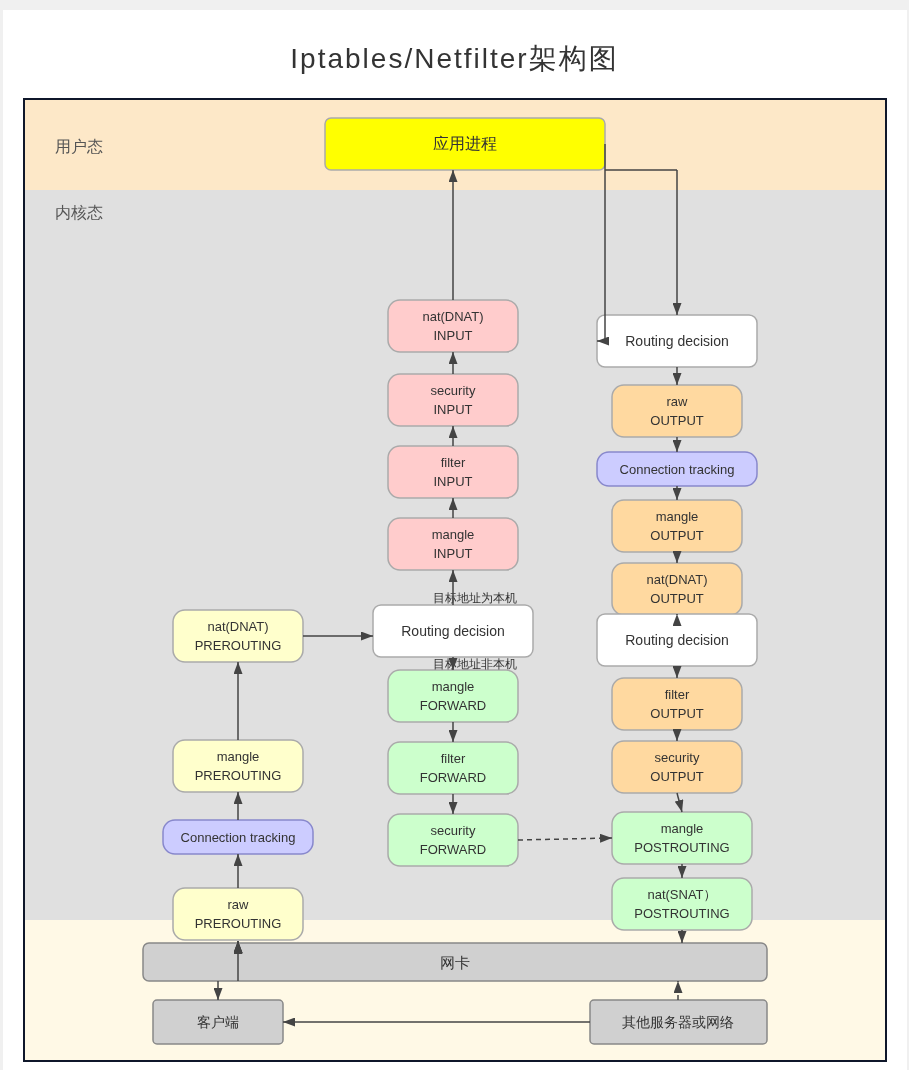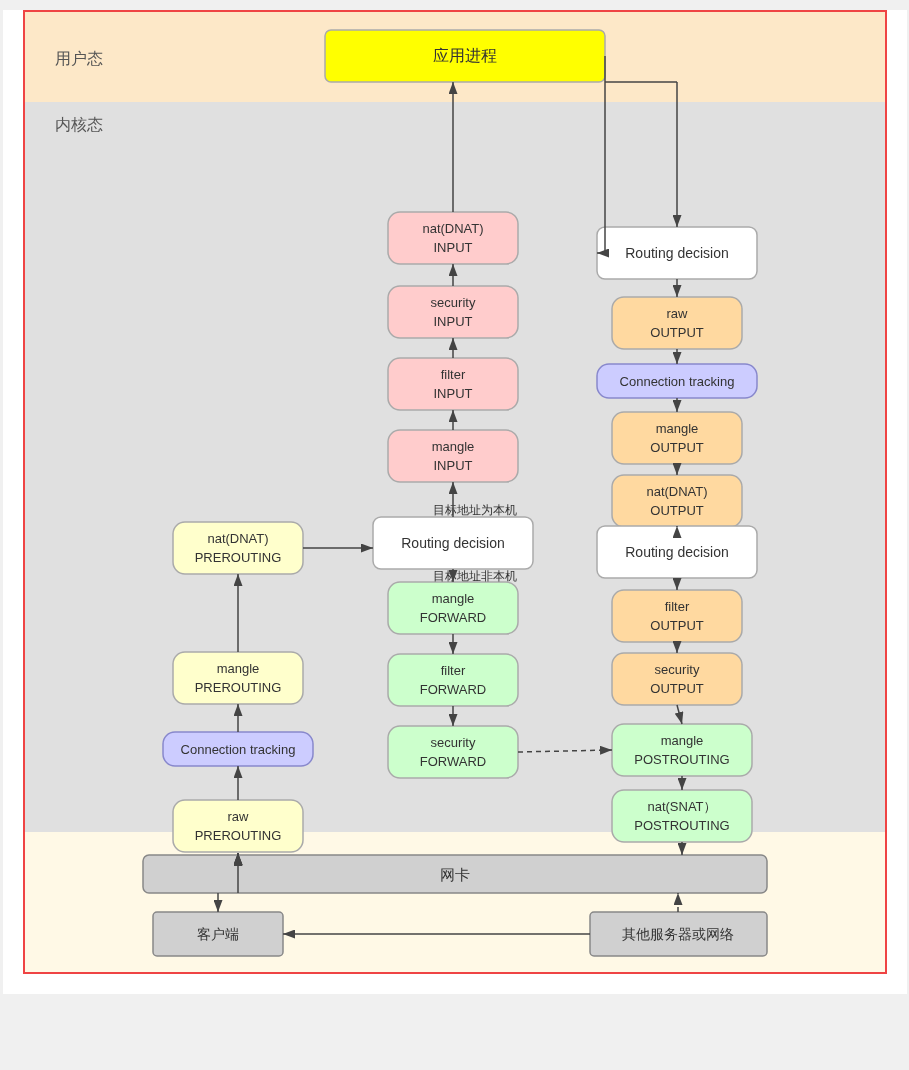--- a/index.html
+++ b/index.html
@@ -21,39 +21,42 @@
       padding: 30px 0 20px 0;
       background: white;
     }
     .title-text {
       font-size: 28px;
       color: #333;
       letter-spacing: 2px;
     }
     .diagram-outer {
       background: #f9a8d4;
-      border: 2px solid #ef4444;
+      border: 2px solid #0f172a;
       margin: 0 20px 20px 20px;
       padding: 0;
       position: relative;
     }
 
     
     .diagram-svg {
       display: block;
       margin: 0 auto;
     }
 
     text { font-family: "SimSun", "Microsoft YaHei", Arial, sans-serif; }
     .arrow { stroke: #444; stroke-width: 1.5; fill: none; marker-end: url(#arrowhead); }
   </style>
 </head>
 <body>
 
 <div class="page-container">
+  <div class="title-area">
+    <span class="title-text">Iptables/Netfilter架构图</span>
+  </div>
 
   <div class="diagram-outer">
     <svg class="diagram-svg" width="860" height="960" viewBox="0 0 860 960">
       <defs>
         <marker id="arrowhead" markerWidth="8" markerHeight="6" refX="8" refY="3" orient="auto">
           <polygon points="0 0, 8 3, 0 6" fill="#444"></polygon>
         </marker>
         <marker id="arrowhead-white" markerWidth="8" markerHeight="6" refX="8" refY="3" orient="auto">
           <polygon points="0 0, 8 3, 0 6" fill="#444"></polygon>
         </marker>

